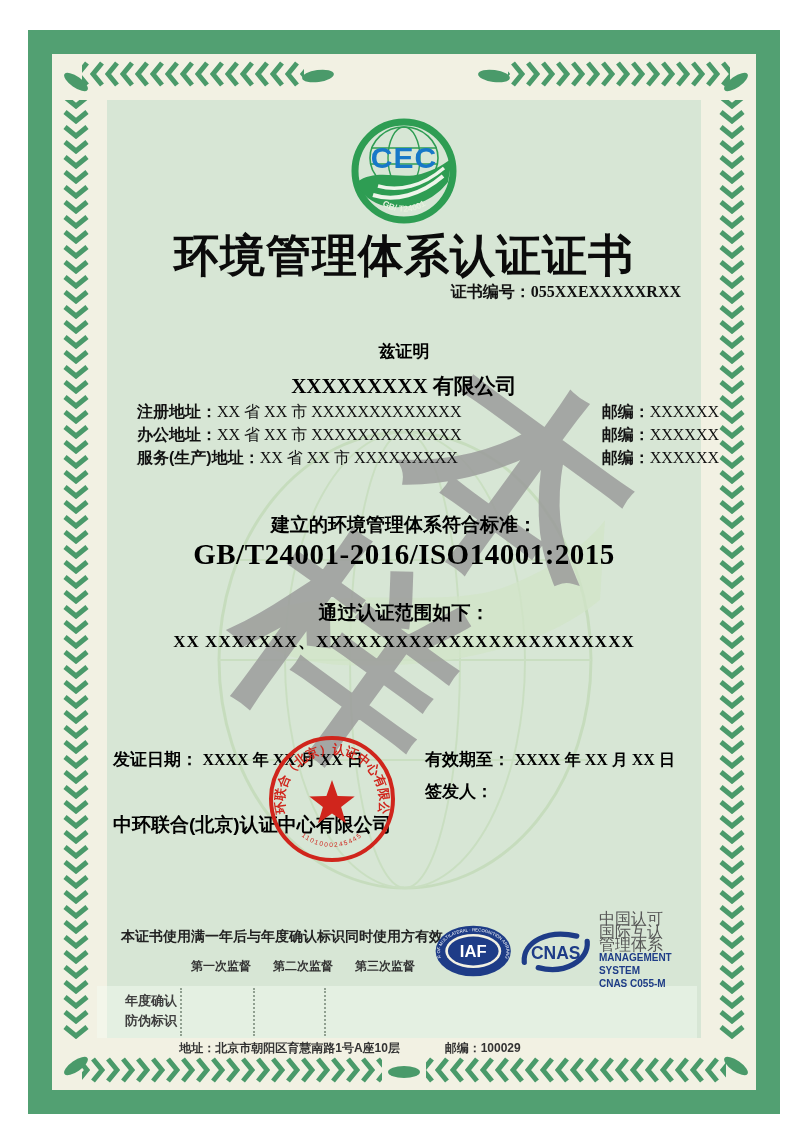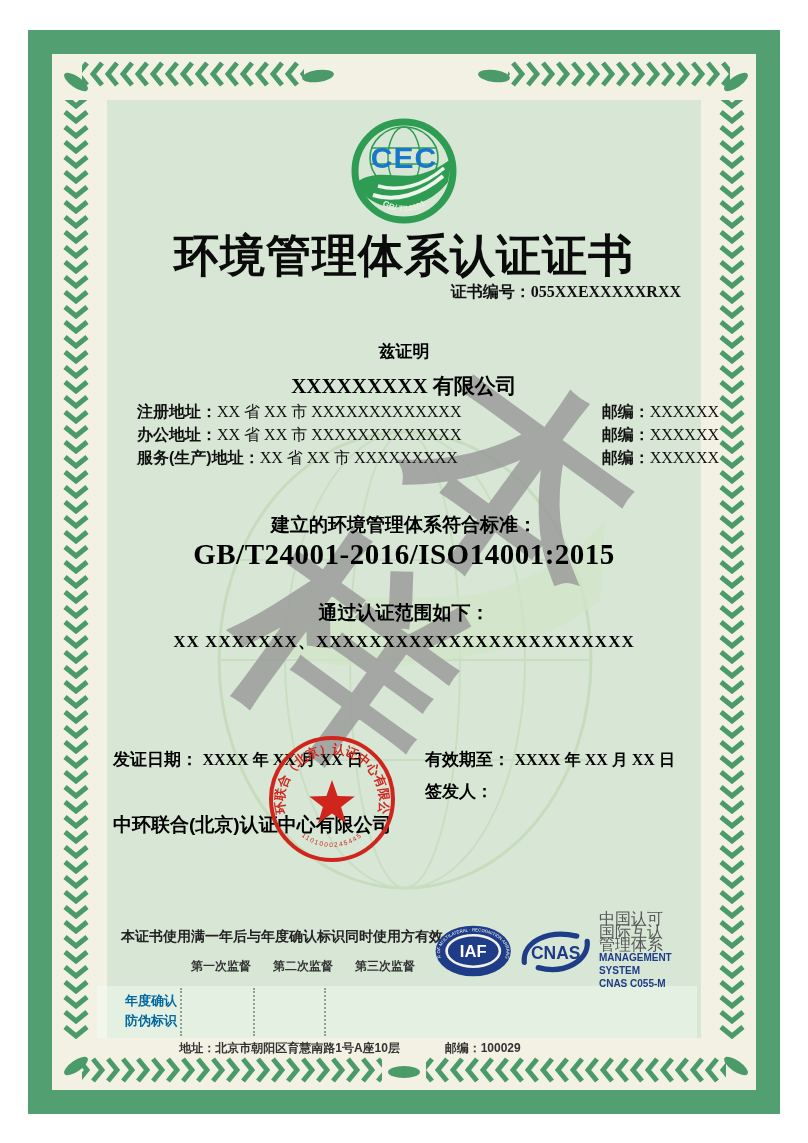--- a/index.html
+++ b/index.html
@@ -34,21 +34,21 @@
   .stdintro{font-size:19px;font-weight:700;}
   .std{font-size:29px;font-weight:700;font-family:"Liberation Serif",serif;letter-spacing:.5px;}
   .scopeintro{font-size:19px;font-weight:700;}
   .scope{font-size:17px;font-weight:700;font-family:"Liberation Serif",serif;letter-spacing:1px;}
   .dt-label{font-weight:700;font-size:17px;}
   .dt-val{font-family:"Liberation Serif",serif;font-size:16px;font-weight:700;}
   .issuer{font-weight:700;font-size:19px;}
   .foot-line{font-size:14px;font-weight:700;color:#222;}
   .superv{font-size:12px;font-weight:700;color:#333;display:flex;gap:22px;}
   .annual-box{position:absolute;left:-10px;top:886px;width:600px;height:52px;background:rgba(245,252,242,.45);}
-  .annual-lbl{position:absolute;left:18px;font-size:13px;font-weight:700;color:#0369a1;}
+  .annual-lbl{position:absolute;left:18px;font-size:13px;font-weight:700;color:#404040;}
   .dotline{position:absolute;top:888px;height:48px;border-left:2px dotted #90a090;}
   .seal{position:absolute;left:158px;top:632px;z-index:4;}
   .marks{position:absolute;left:326px;top:812px;display:flex;align-items:center;gap:6px;z-index:4;}
   .acc-cn{font-size:16px;color:#555;line-height:13px;}
   .acc-en{font-size:10px;font-weight:700;color:#1e3c87;line-height:13px;}
   .bottom-addr{position:absolute;left:0;top:1040px;width:700px;text-align:center;z-index:3;
                font-size:12px;font-weight:700;color:#333;}
 </style>
 </head>
 <body>

